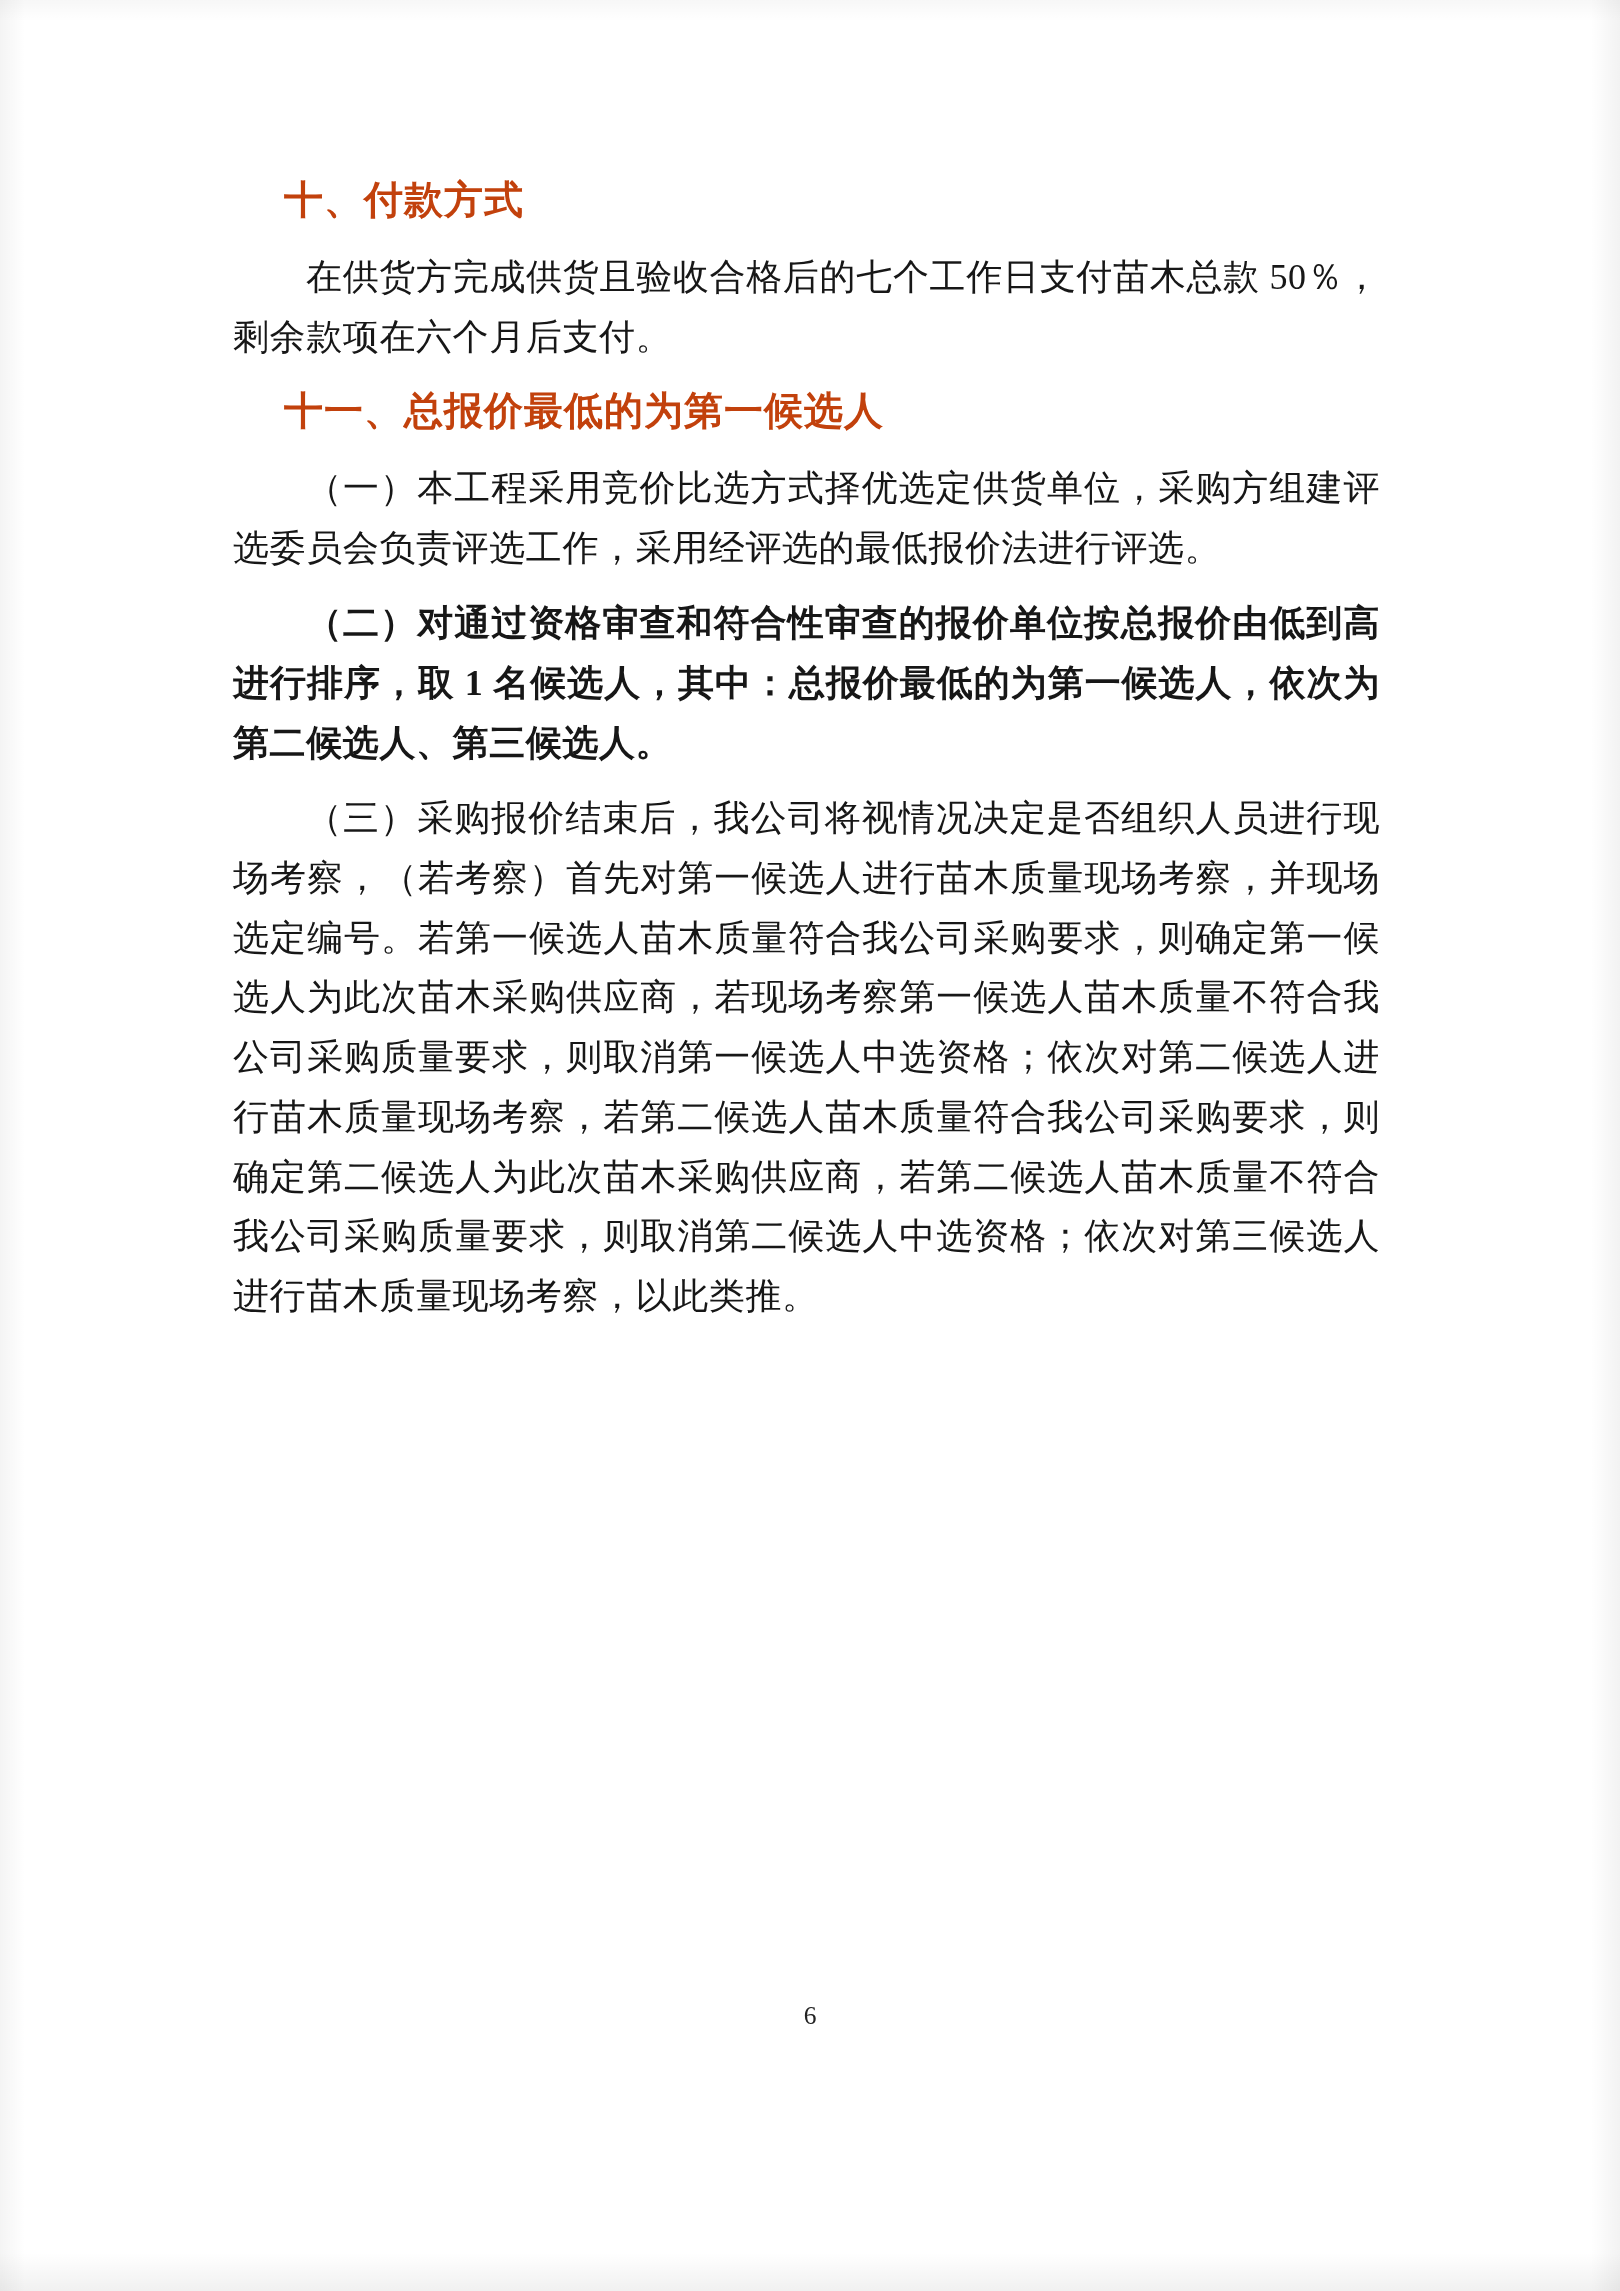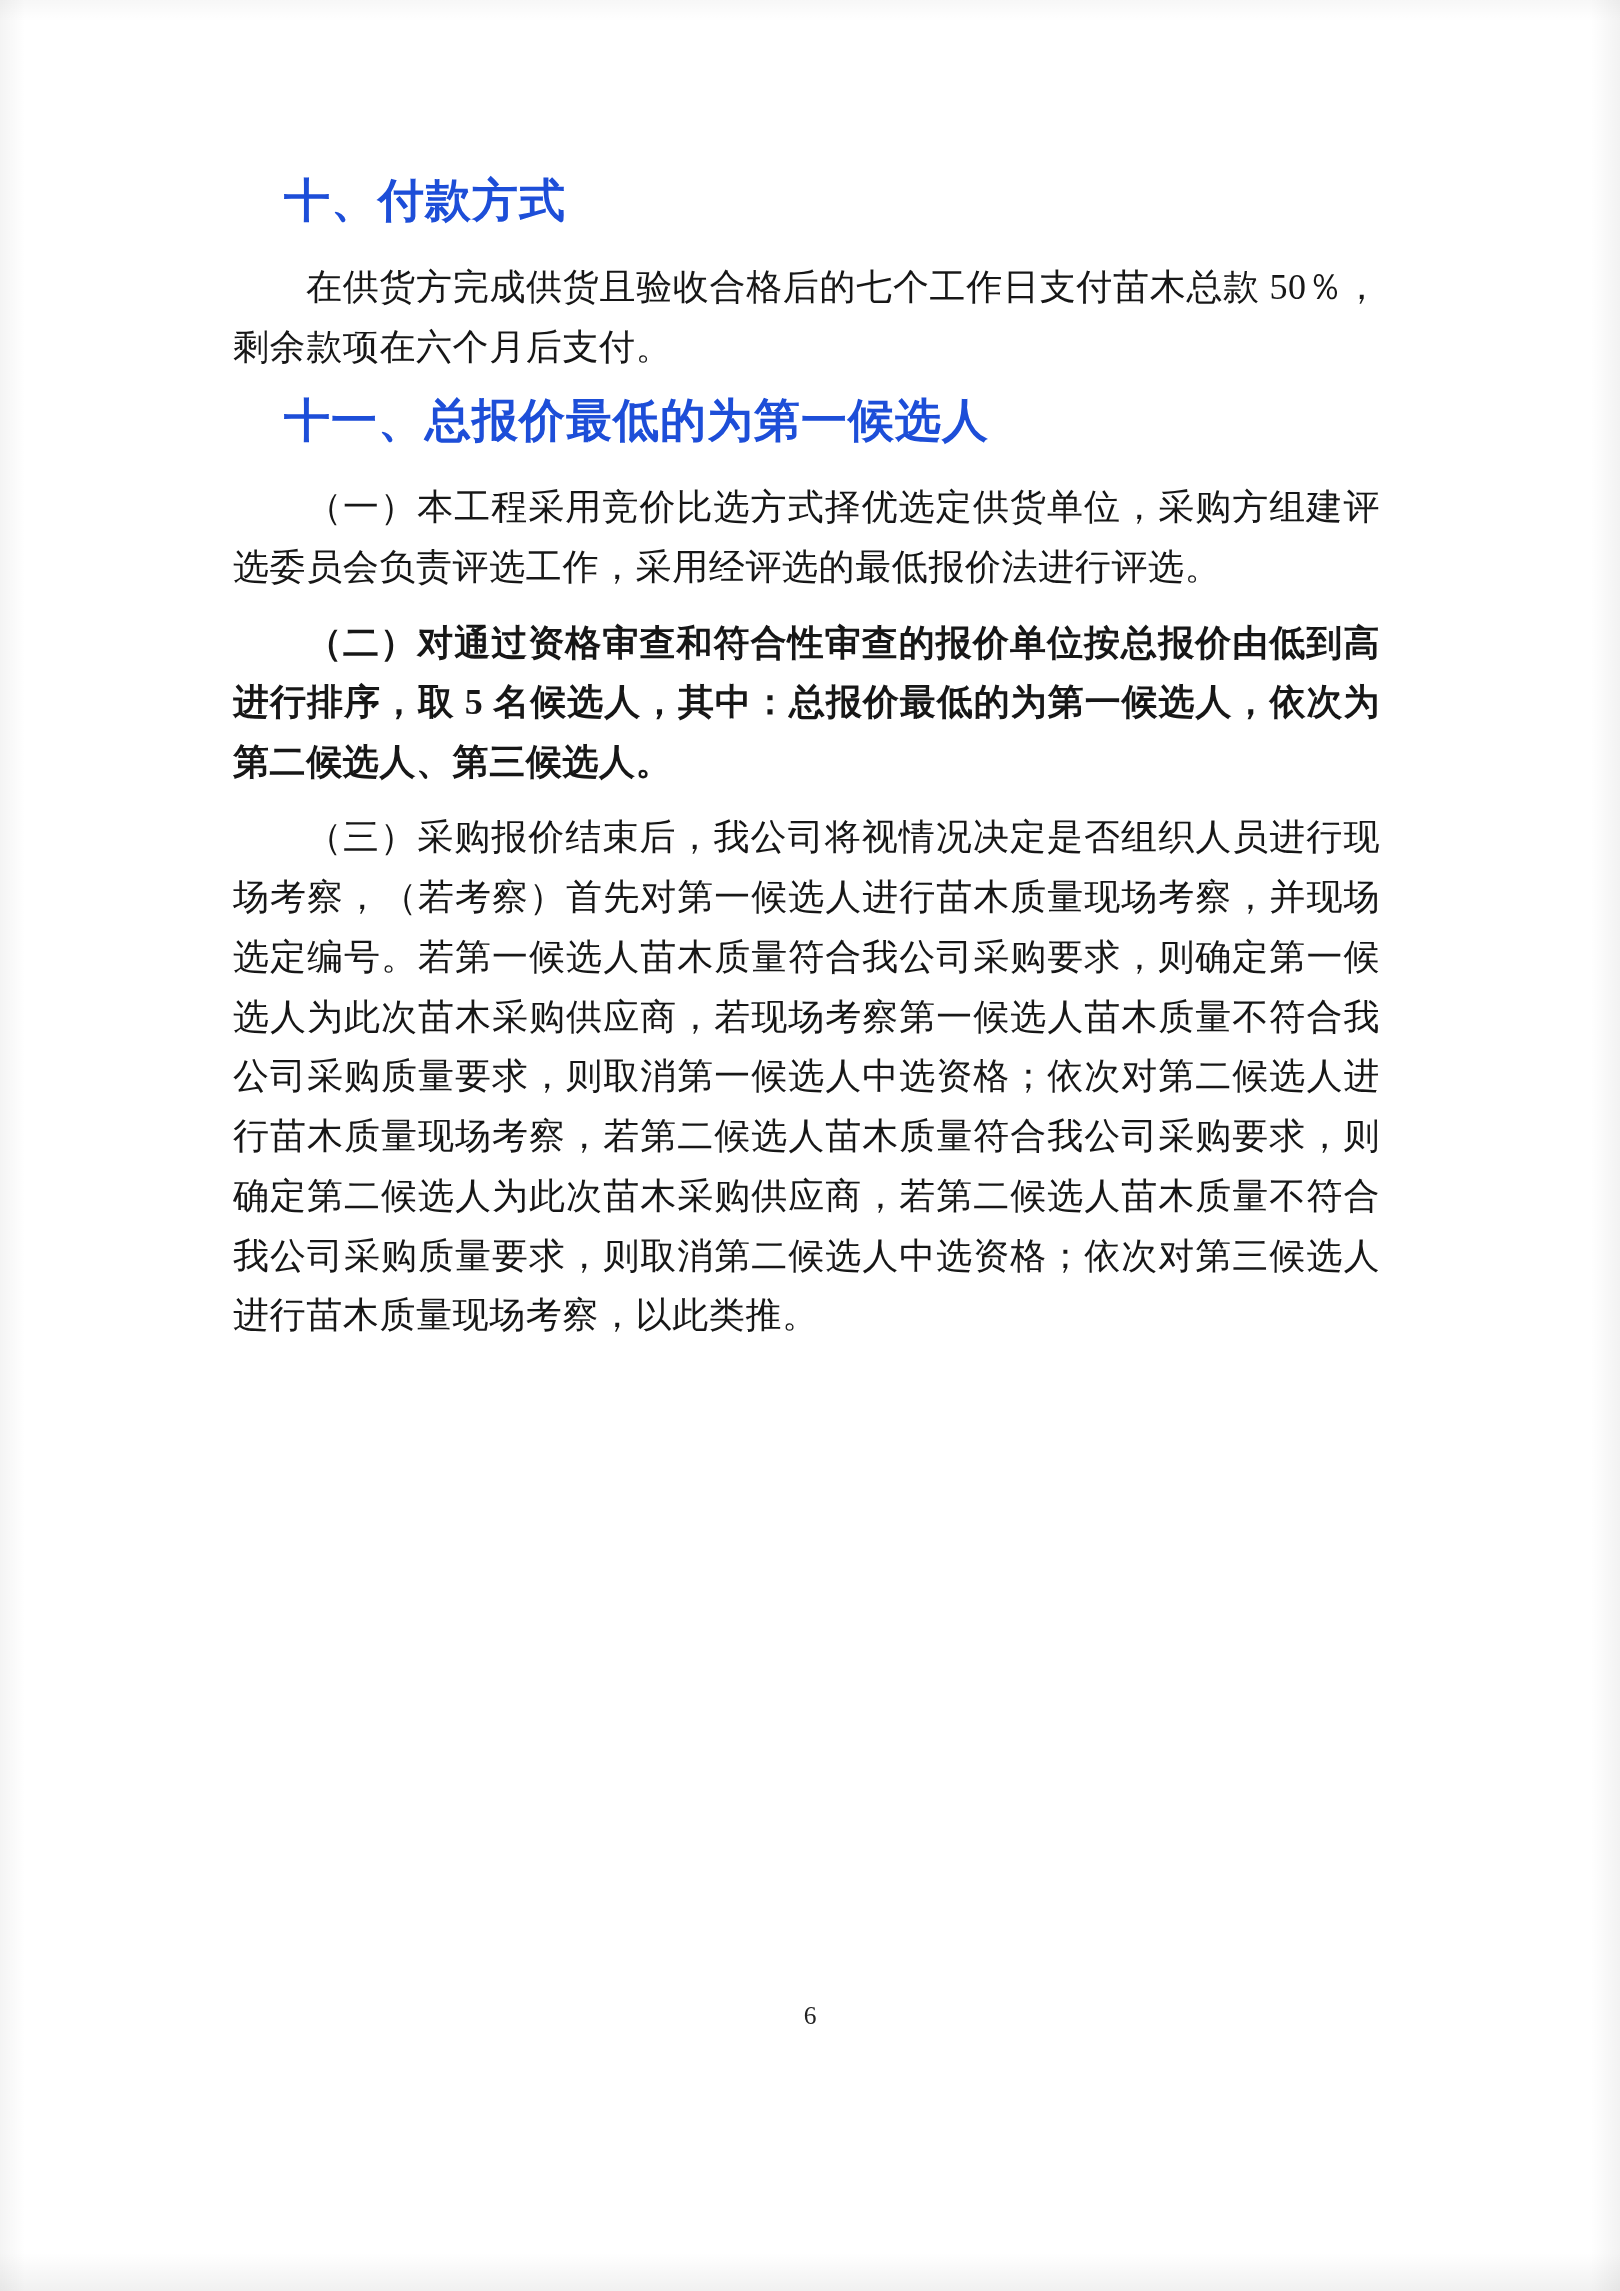--- a/index.html
+++ b/index.html
@@ -32,28 +32,28 @@
       linear-gradient(to top, rgba(0,0,0,0.06) 0px, rgba(0,0,0,0.0) 39px);
     pointer-events: none;
   }
   .content {
     position: absolute;
     left: 233px;
     top: 173px;
     width: 1147px;
   }
   .heading {
-    font-size: 46px;
+    font-size: 39px;
     font-weight: 700;
     letter-spacing: 1px;
-    color: #1d4ed8;
+    color: #c2410c;
     margin: 0 0 21.6px 0;
     text-indent: 51px;
     line-height: 1.38;
-    font-family: Liberation Mono, monospace;
+    font-family: Liberation Serif, serif;
   }
   .para {
     font-size: 36px;
     color: #171717;
     margin: 0 0 15.7px 0;
     text-indent: 73px;
     line-height: 1.66;
     text-align: justify;
     text-justify: inter-ideograph;
     letter-spacing: 0.6px;
@@ -79,21 +79,21 @@
   <div class="content">
 
     <h2 class="heading">十、付款方式</h2>
 
     <p class="para">在供货方完成供货且验收合格后的七个工作日支付苗木总款 50％，剩余款项在六个月后支付。</p>
 
     <h2 class="heading">十一、总报价最低的为第一候选人</h2>
 
     <p class="para">（一）本工程采用竞价比选方式择优选定供货单位，采购方组建评选委员会负责评选工作，采用经评选的最低报价法进行评选。</p>
 
-    <p class="para strong">（二）对通过资格审查和符合性审查的报价单位按总报价由低到高进行排序，取 5 名候选人，其中：总报价最低的为第一候选人，依次为第二候选人、第三候选人。</p>
+    <p class="para strong">（二）对通过资格审查和符合性审查的报价单位按总报价由低到高进行排序，取 1 名候选人，其中：总报价最低的为第一候选人，依次为第二候选人、第三候选人。</p>
 
     <p class="para">（三）采购报价结束后，我公司将视情况决定是否组织人员进行现场考察，（若考察）首先对第一候选人进行苗木质量现场考察，并现场选定编号。若第一候选人苗木质量符合我公司采购要求，则确定第一候选人为此次苗木采购供应商，若现场考察第一候选人苗木质量不符合我公司采购质量要求，则取消第一候选人中选资格；依次对第二候选人进行苗木质量现场考察，若第二候选人苗木质量符合我公司采购要求，则确定第二候选人为此次苗木采购供应商，若第二候选人苗木质量不符合我公司采购质量要求，则取消第二候选人中选资格；依次对第三候选人进行苗木质量现场考察，以此类推。</p>
 
 
   </div>
 
   <div class="page-number">6</div>
 </div>
 
 

